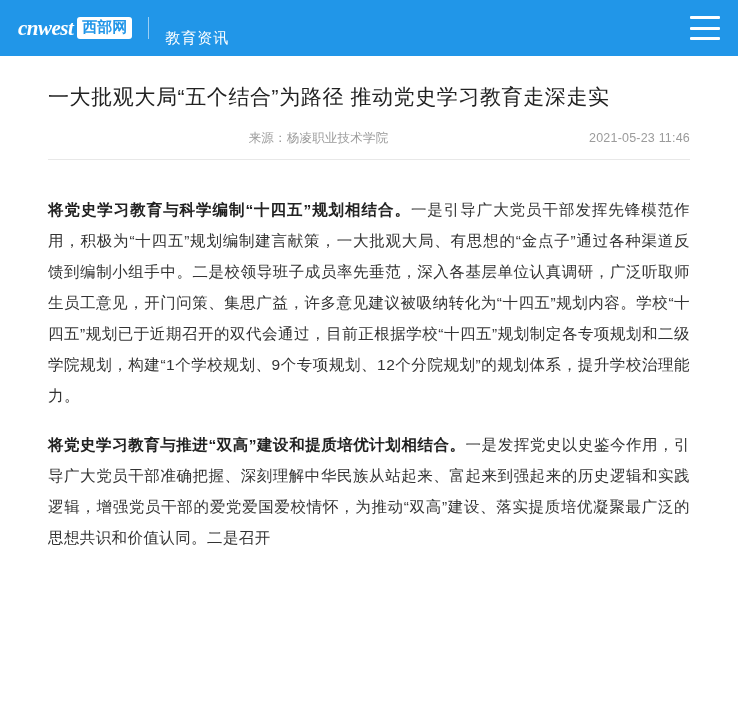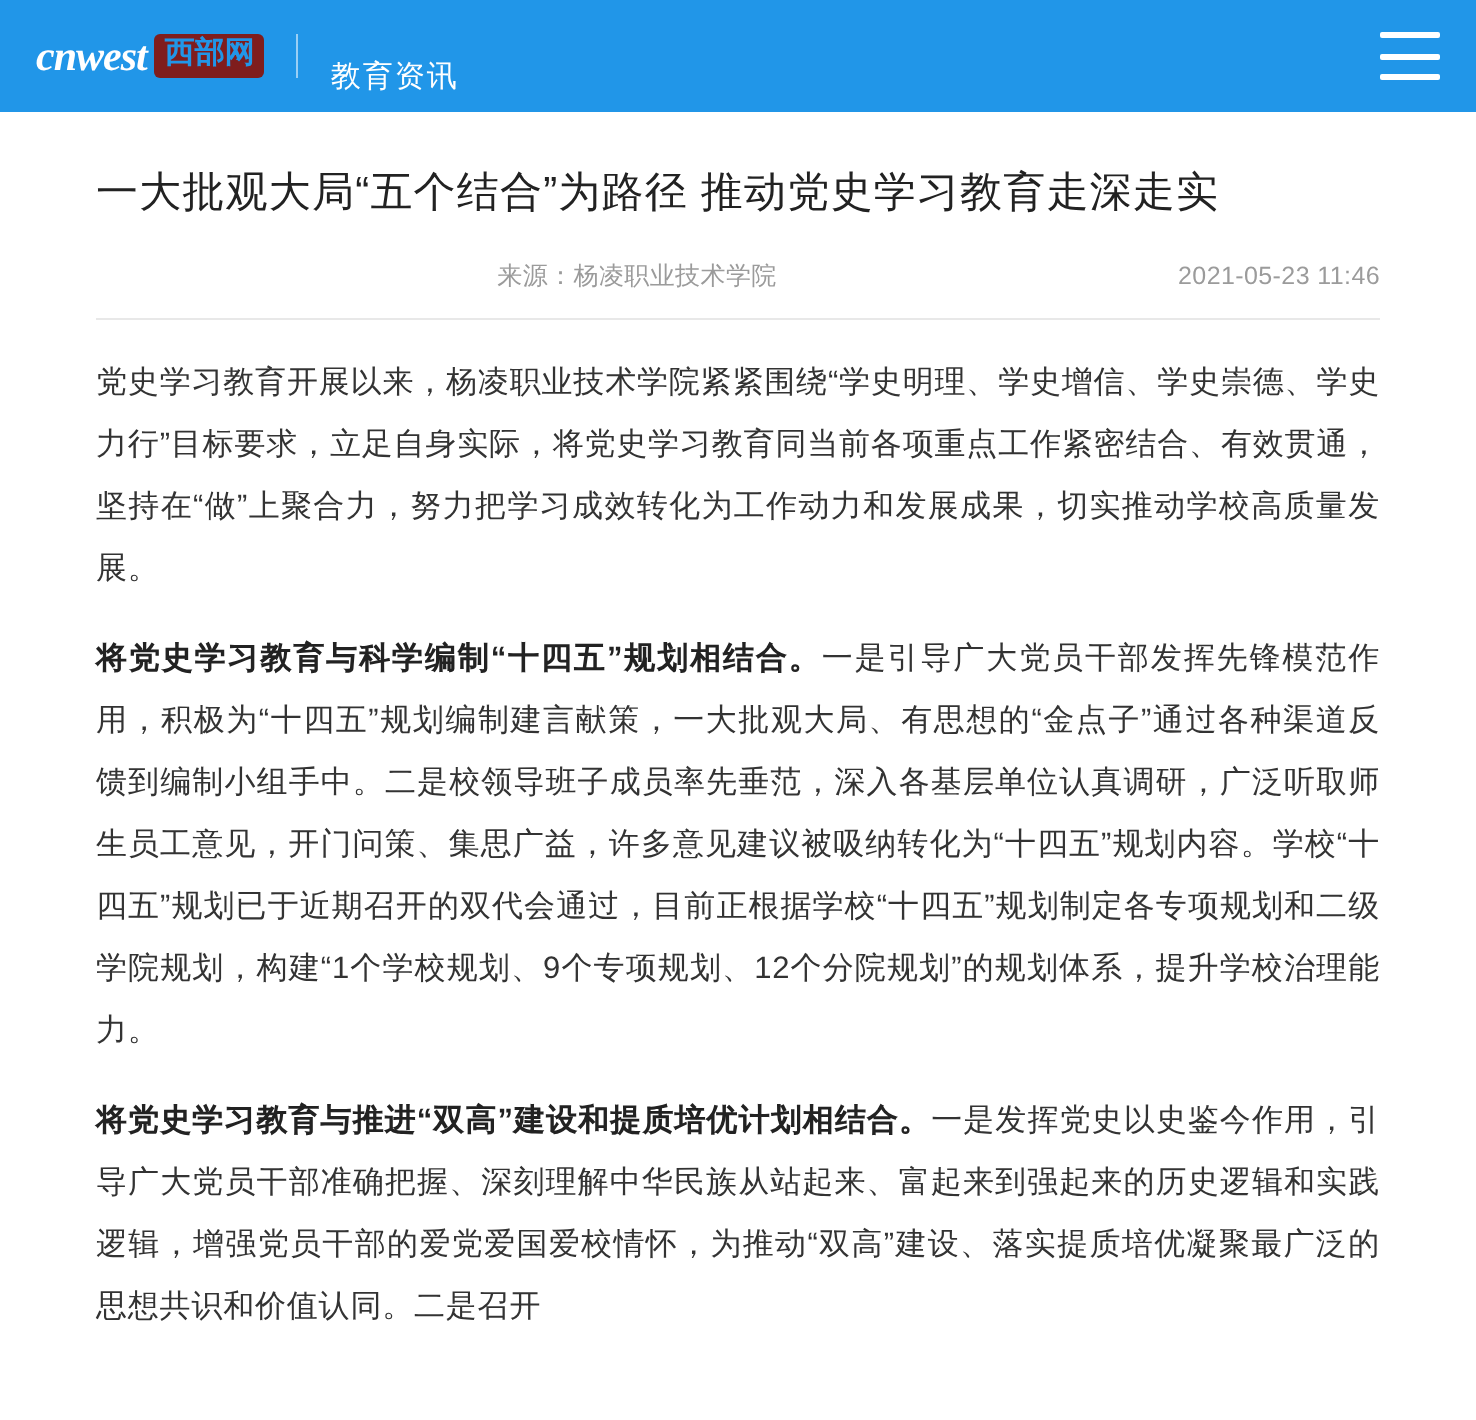--- a/index.html
+++ b/index.html
@@ -38,21 +38,21 @@
   .logo-latin {
     color: #ffffff;
     font-family: "Liberation Serif", serif;
     font-style: italic;
     font-weight: bold;
     font-size: 21px;
     letter-spacing: -0.5px;
     line-height: 1;
   }
   .logo-cn {
-    background: #7f1d1d;
+    background: #ffffff;
     color: #2196e8;
     font-weight: bold;
     font-size: 15px;
     padding: 2px 5px 3px 5px;
     border-radius: 3px;
     margin-left: 4px;
     line-height: 1.1;
     letter-spacing: 0px;
     text-align: center;
   }
@@ -119,21 +119,21 @@
   .body p {
     font-size: 15.5px;
     line-height: 2.0;
     color: #333333;
     margin: 0 0 14px 0;
     text-align: justify;
     text-justify: inter-ideograph;
     letter-spacing: 0.4px;
   }
   .body p.bold-lead {
-    margin-top: 5px;
+    margin-top: 18px;
   }
   .body p.bold-lead b {
     font-weight: bold;
     color: #222222;
   }
 </style>
 </head>
 <body>
 
 <div class="page">
@@ -152,23 +152,20 @@
     </div>
   </div>
 
   <div class="article">
     <h1 class="title">一大批观大局“五个结合”为路径 推动党史学习教育走深走实</h1>
     <div class="meta">
       <div class="meta-source">来源：杨凌职业技术学院</div>
       <div class="meta-date">2021-05-23 11:46</div>
     </div>
     <div class="body">
-      <p>
-        <span>党史学习教育开展以来，杨凌职业技术学院紧紧围绕“学史明理、学史增信、学史崇德、学史力行”目标要求，立足自身实际，将党史学习教育同当前各项重点工作紧密结合、有效贯通，坚持在“做”上聚合力，努力把学习成效转化为工作动力和发展成果，切实推动学校高质量发展。</span>
-      </p>
       <p class="bold-lead">
         <b>将党史学习教育与科学编制“十四五”规划相结合。</b><span>一是引导广大党员干部发挥先锋模范作用，积极为“十四五”规划编制建言献策，一大批观大局、有思想的“金点子”通过各种渠道反馈到编制小组手中。二是校领导班子成员率先垂范，深入各基层单位认真调研，广泛听取师生员工意见，开门问策、集思广益，许多意见建议被吸纳转化为“十四五”规划内容。学校“十四五”规划已于近期召开的双代会通过，目前正根据学校“十四五”规划制定各专项规划和二级学院规划，构建“1个学校规划、9个专项规划、12个分院规划”的规划体系，提升学校治理能力。</span>
       </p>
       <p class="bold-lead">
         <b>将党史学习教育与推进“双高”建设和提质培优计划相结合。</b><span>一是发挥党史以史鉴今作用，引导广大党员干部准确把握、深刻理解中华民族从站起来、富起来到强起来的历史逻辑和实践逻辑，增强党员干部的爱党爱国爱校情怀，为推动“双高”建设、落实提质培优凝聚最广泛的思想共识和价值认同。二是召开</span>
       </p>
     </div>
   </div>
 
 </div>

